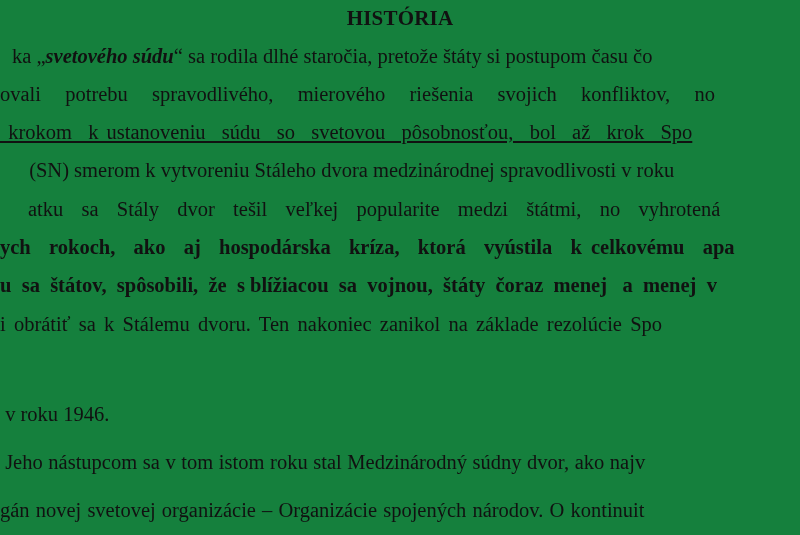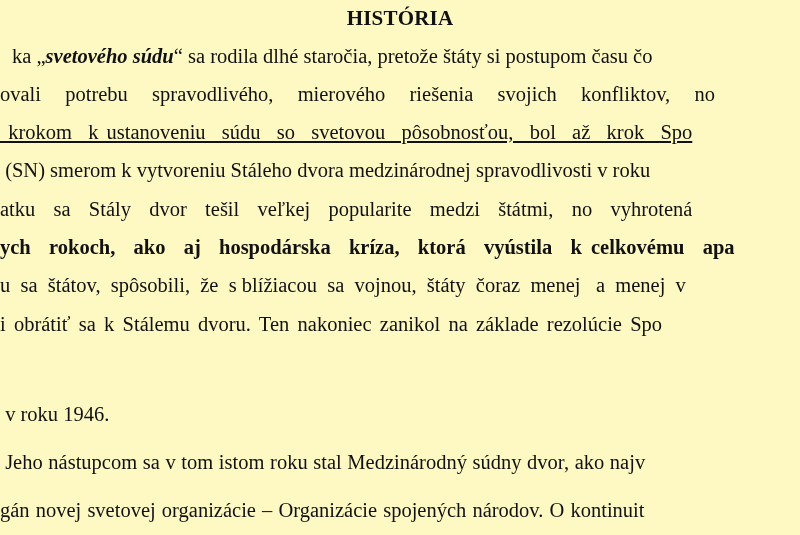--- a/index.html
+++ b/index.html
@@ -15,21 +15,21 @@
       font-family: "Liberation Serif", "DejaVu Serif", serif;
       color: #111111;
     }
     .page {
       position: absolute;
       left: 0;
       top: 0;
       width: 800px;
       height: 535px;
       overflow: hidden;
-      background: #fef9c3;
+      background: #15803d;
     }
     .title {
       position: absolute;
       top: 4px;
       left: 0;
       width: 800px;
       text-align: center;
       font-weight: bold;
       font-size: 21px;
       line-height: 28px;
@@ -62,33 +62,33 @@
 
   <div class="line" style="top:81px; left:0px; width:810px;">
     <span class="w" style="white-space:pre; word-spacing:7px;">ovali  potrebu  spravodlivého,  mierového  riešenia  svojich  konfliktov,  no</span>
   </div>
 
   <div class="line" style="top:119px; left:0px; width:810px;">
     <span class="w" style="white-space:pre; word-spacing:3px;text-decoration:underline;"> krokom  k ustanoveniu  súdu  so  svetovou  pôsobnosťou,  bol  až  krok  Spo</span>
   </div>
 
   <div class="line" style="top:157px; left:0px; width:810px;">
-    <span class="w" style="white-space:pre; word-spacing:0px;"> (SN) smerom k vytvoreniu Stáleho dvora medzinárodnej spravodlivosti v roku</span>
+    <span class="w" style="white-space:pre; word-spacing:0px;padding-left:24px;"> (SN) smerom k vytvoreniu Stáleho dvora medzinárodnej spravodlivosti v roku</span>
   </div>
 
   <div class="line" style="top:196px; left:0px; width:810px;">
-    <span class="w" style="white-space:pre; word-spacing:4px;">atku  sa  Stály  dvor  tešil  veľkej  popularite  medzi  štátmi,  no  vyhrotená</span>
+    <span class="w" style="white-space:pre; word-spacing:4px;margin-left:28px;">atku  sa  Stály  dvor  tešil  veľkej  popularite  medzi  štátmi,  no  vyhrotená</span>
   </div>
 
   <div class="line" style="top:234px; left:0px; width:810px;">
     <span class="w" style="white-space:pre; word-spacing:4px;font-weight:bold;">ych  rokoch,  ako  aj  hospodárska  kríza,  ktorá  vyústila  k celkovému  apa</span>
   </div>
 
   <div class="line" style="top:272px; left:0px; width:810px;">
-    <span class="w" style="white-space:pre; word-spacing:0px;">u  sa  štátov,  spôsobili,  že  s blížiacou  sa  vojnou,  štáty  čoraz  menej   a  menej  v</span>
+    <span class="w" style="white-space:pre; word-spacing:0px;font-weight:bold;">u  sa  štátov,  spôsobili,  že  s blížiacou  sa  vojnou,  štáty  čoraz  menej   a  menej  v</span>
   </div>
 
   <div class="line" style="top:311px; left:0px; width:810px;">
     <span class="w" style="white-space:pre; word-spacing:-1px;text-align:right;">i  obrátiť  sa  k  Stálemu  dvoru.  Ten  nakoniec  zanikol  na  základe  rezolúcie  Spo</span>
   </div>
 
   <div class="line nojust" style="top:401px; left:0px; width:800px;">
     <span style="white-space:pre;"> v roku 1946.</span>
   </div>
 

